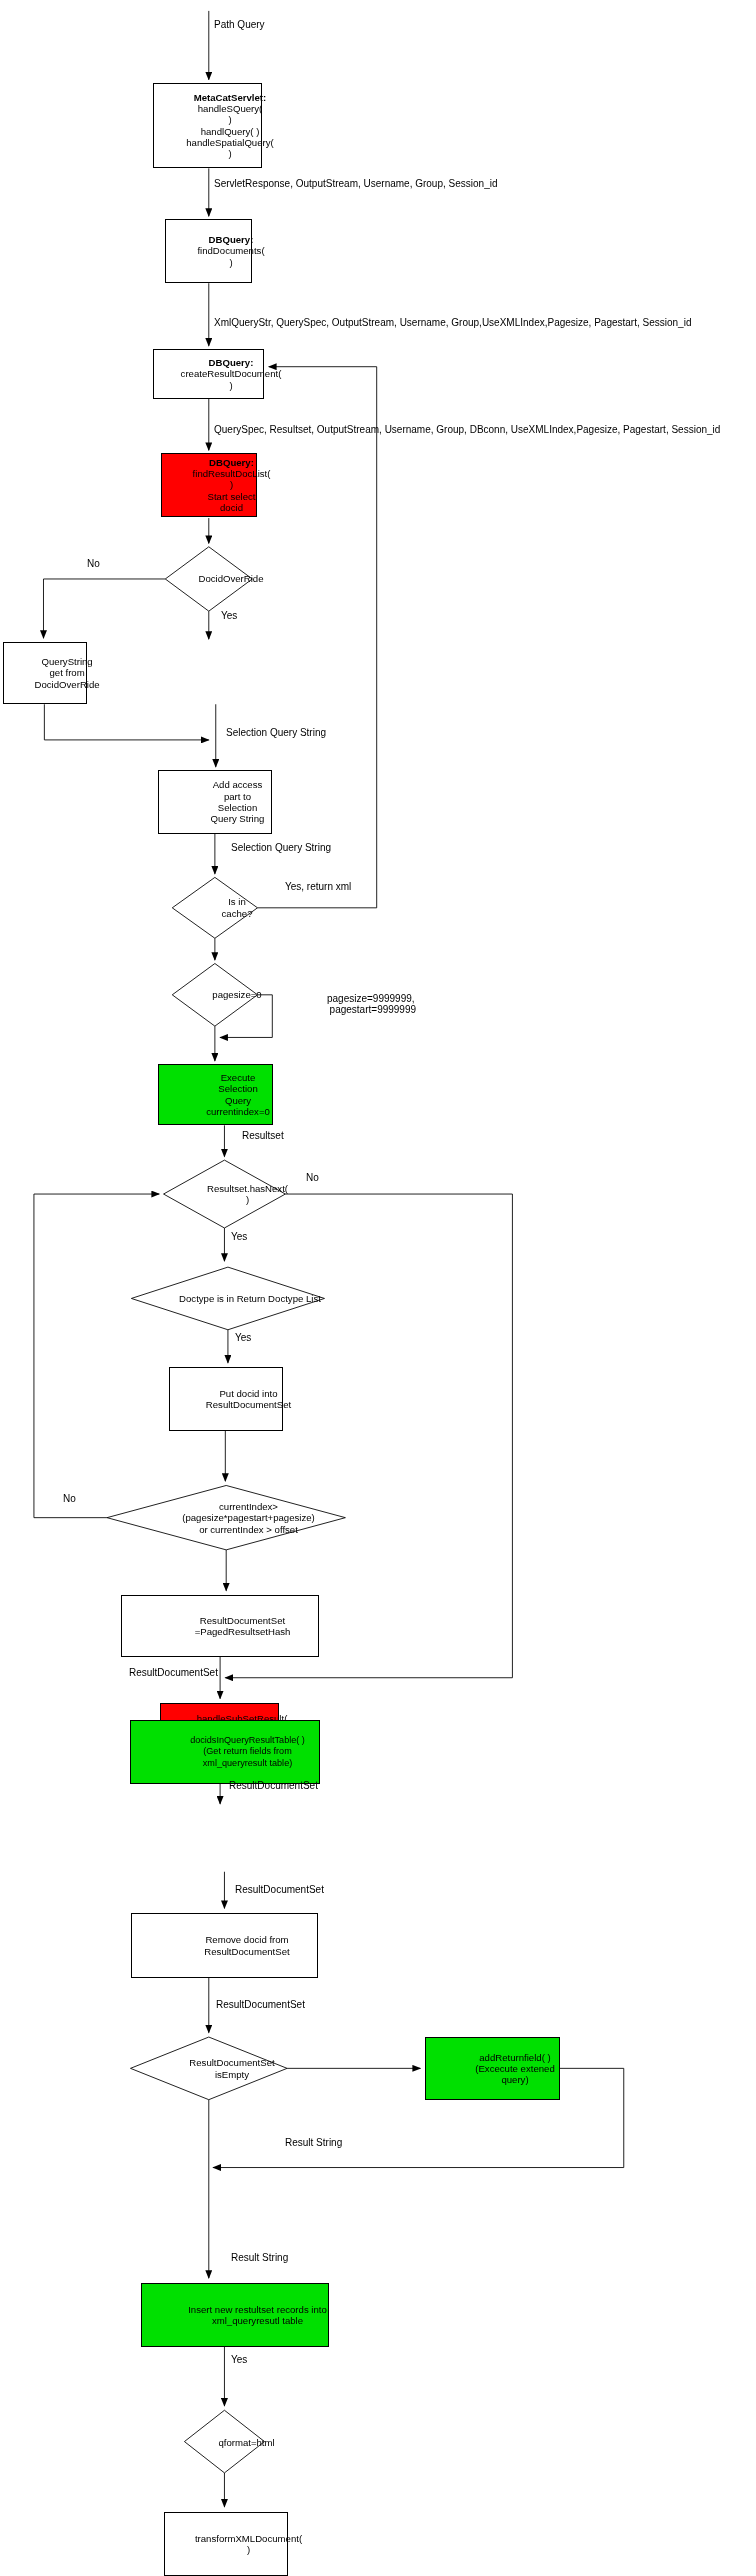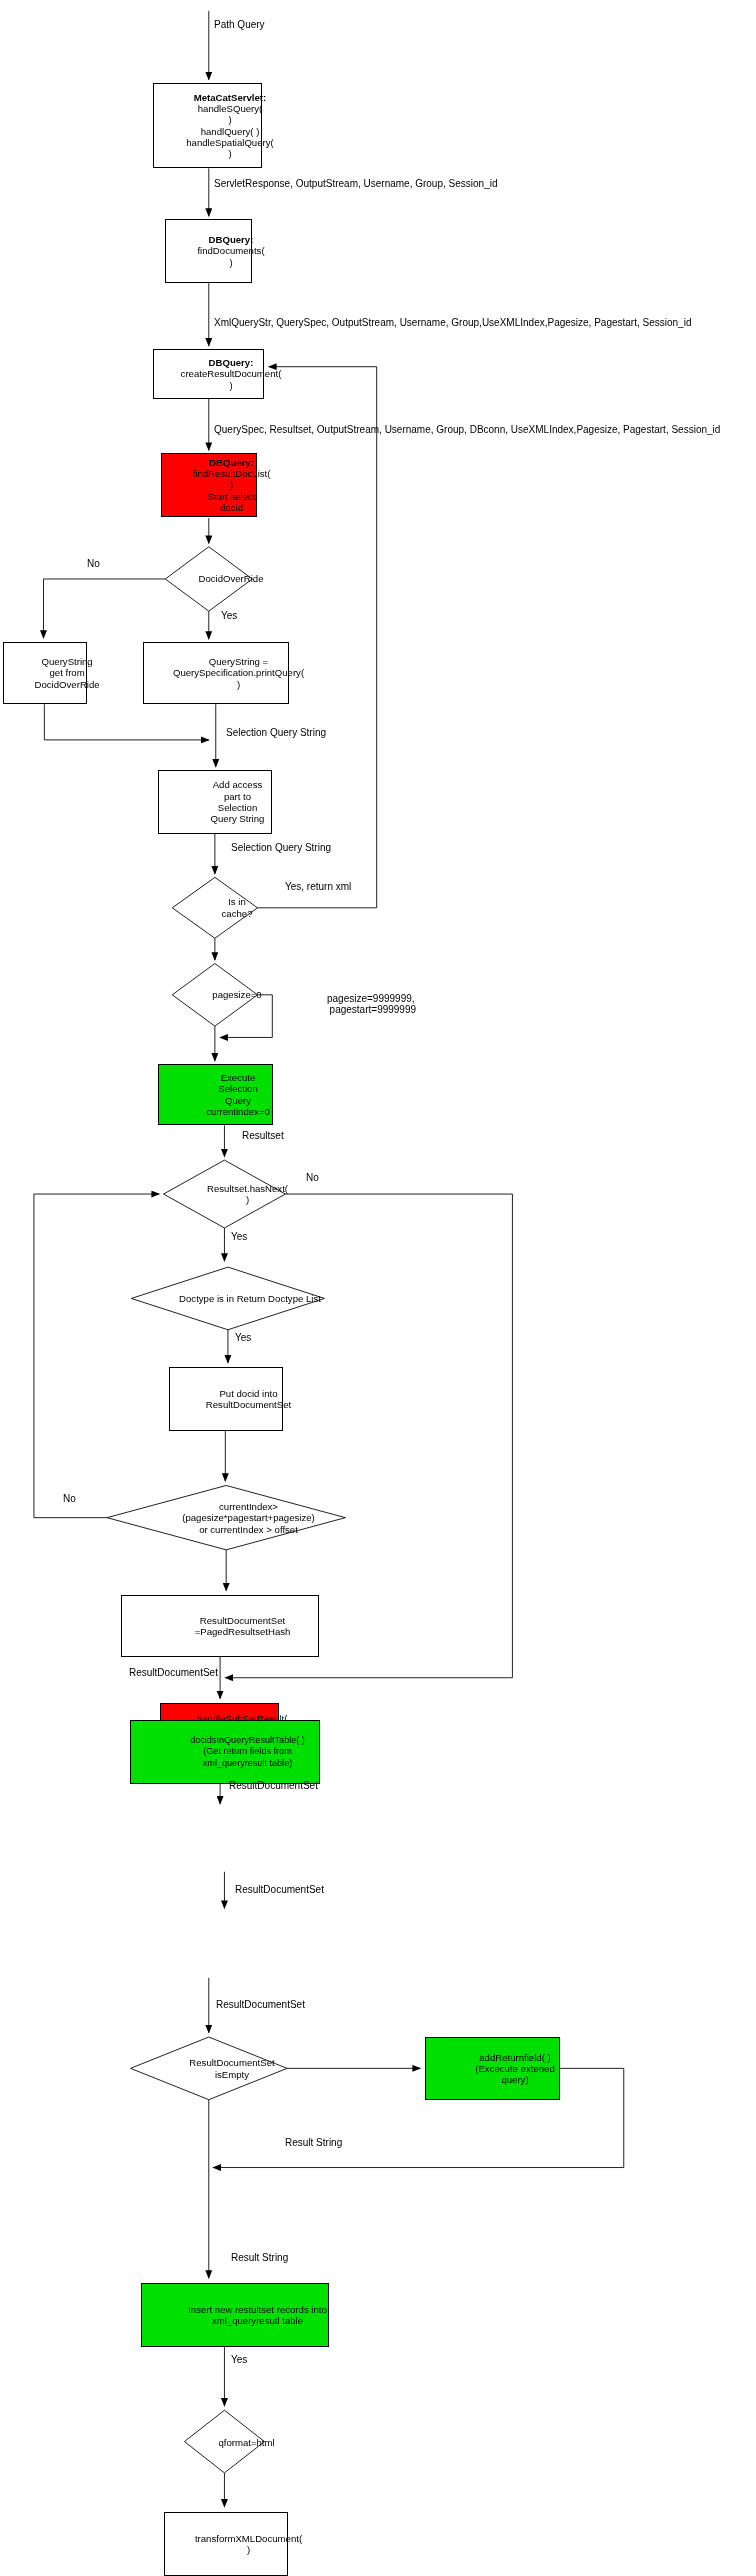--- a/index.html
+++ b/index.html
@@ -100,24 +100,20 @@
     <span>findResultDocList( )</span>
     <span>Start select docid</span>
   </div>
 
   <div class="node" style="left:2.6px;top:642px;width:84px;height:62px;">
     <span>QueryString</span>
     <span>get from</span>
     <span>DocidOverRide</span>
   </div>
 
-  <div class="node" style="left:143px;top:642px;width:146px;height:62px;">
-    <span>QueryString =</span>
-    <span>QuerySpecification.printQuery( )</span>
-  </div>
 
   <div class="node" style="left:158px;top:770px;width:114px;height:64px;">
     <span>Add access part to</span>
     <span>Selection Query String</span>
   </div>
 
   <div class="node green" style="left:158px;top:1064px;width:115px;height:61px;">
     <span>Execute Selection Query</span>
     <span>currentindex=0</span>
   </div>
@@ -134,20 +130,23 @@
   <div class="node red" style="left:160px;top:1703px;width:119px;height:65px;">
     <span>handleSubSetResult( )</span>
     <span>Start to handle return field</span>
   </div>
 
   <div class="node green sm" style="left:130px;top:1720px;width:190px;height:64px;">
     <span>docidsInQueryResultTable( )</span>
     <span>(Get return fields from xml_queryresult table)</span>
   </div>
 
+  <div class="node" style="left:131px;top:1913px;width:187px;height:65px;">
+    <span>Remove docid from ResultDocumentSet</span>
+  </div>
 
   <div class="node green" style="left:425px;top:2037px;width:135px;height:63px;">
     <span>addReturnfield( )</span>
     <span>(Excecute extened query)</span>
   </div>
 
   <div class="node green" style="left:141px;top:2283px;width:188px;height:64px;">
     <span>Insert new restultset records into</span>
     <span>xml_queryresutl table</span>
   </div>

